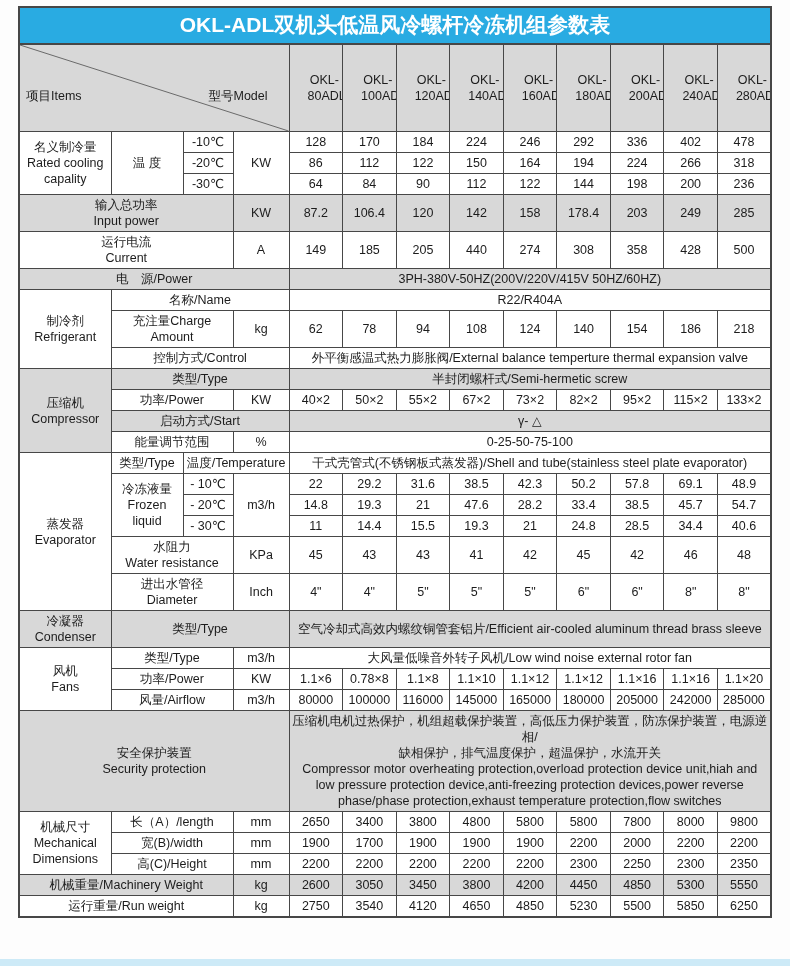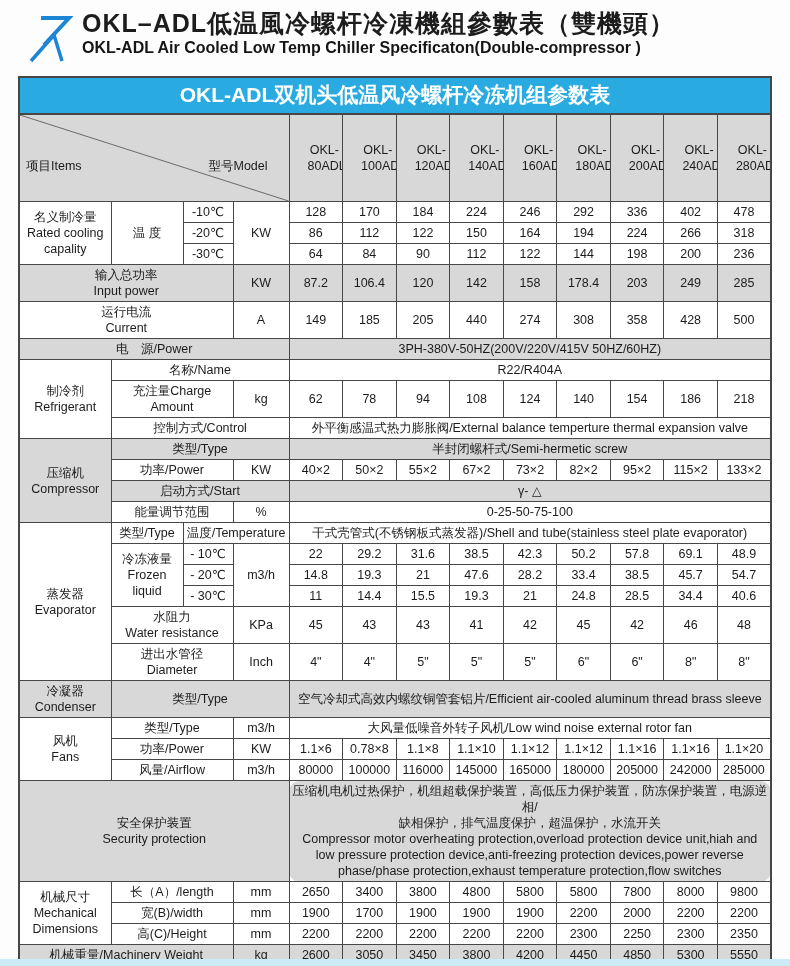--- a/index.html
+++ b/index.html
@@ -26,40 +26,30 @@
     border:1px solid #474747;text-align:center;vertical-align:middle;
     font-size:12.5px;line-height:1.28;padding:2px 1px;white-space:pre-line;
     overflow:hidden;font-weight:normal;
   }
   tr.g td{background:#d8d8d8;}
   td.w{background:#ffffff;}
   thead th.model{background:#d8d8d8;height:30px;padding-left:18px;}
   td.corner{background:#d8d8d8;position:relative;padding:0;}
   td.corner .diag{position:absolute;left:0;top:0;width:100%;height:100%;}
   td.corner .c-wrap{position:relative;display:flex;justify-content:space-between;align-items:center;height:34px;padding:0 20px 0 5px;}
-  td.left{text-align:left;padding:3px 6px;line-height:1.5;border-radius:11px;}
+  td.left{text-align:left;padding:3px 6px;line-height:1.5;}
   td.sec{}
   
   .bottom-strip{position:absolute;left:0;bottom:0;width:790px;height:7px;background:#cdeaf7;}
 </style>
 </head>
 <body>
 
 <div class="page">
 
-  <div class="hdr">
-    <svg class="logo" viewBox="0 0 52 54" fill="none">
-      <path d="M17 8 H45 L20 35" stroke="#1b85d6" stroke-width="4" fill="none"></path>
-      <path d="M7 51 L30 25 L38 51" stroke="#1b85d6" stroke-width="3.5" fill="none"></path>
-    </svg>
-    <div class="titles">
-      <div class="title-zh">OKL–ADL低温風冷螺杆冷凍機組參數表（雙機頭）</div>
-      <div class="title-en">OKL-ADL Air Cooled Low Temp Chiller Specificaton(Double-compressor )</div>
-    </div>
-  </div>
 
   <div class="banner">OKL-ADL双机头低温风冷螺杆冷冻机组参数表</div>
 
   <table class="spec">
     <colgroup>
       <col style="width:92px">
         <col style="width:72px">
         <col style="width:50px">
         <col style="width:56px">
       <col>

